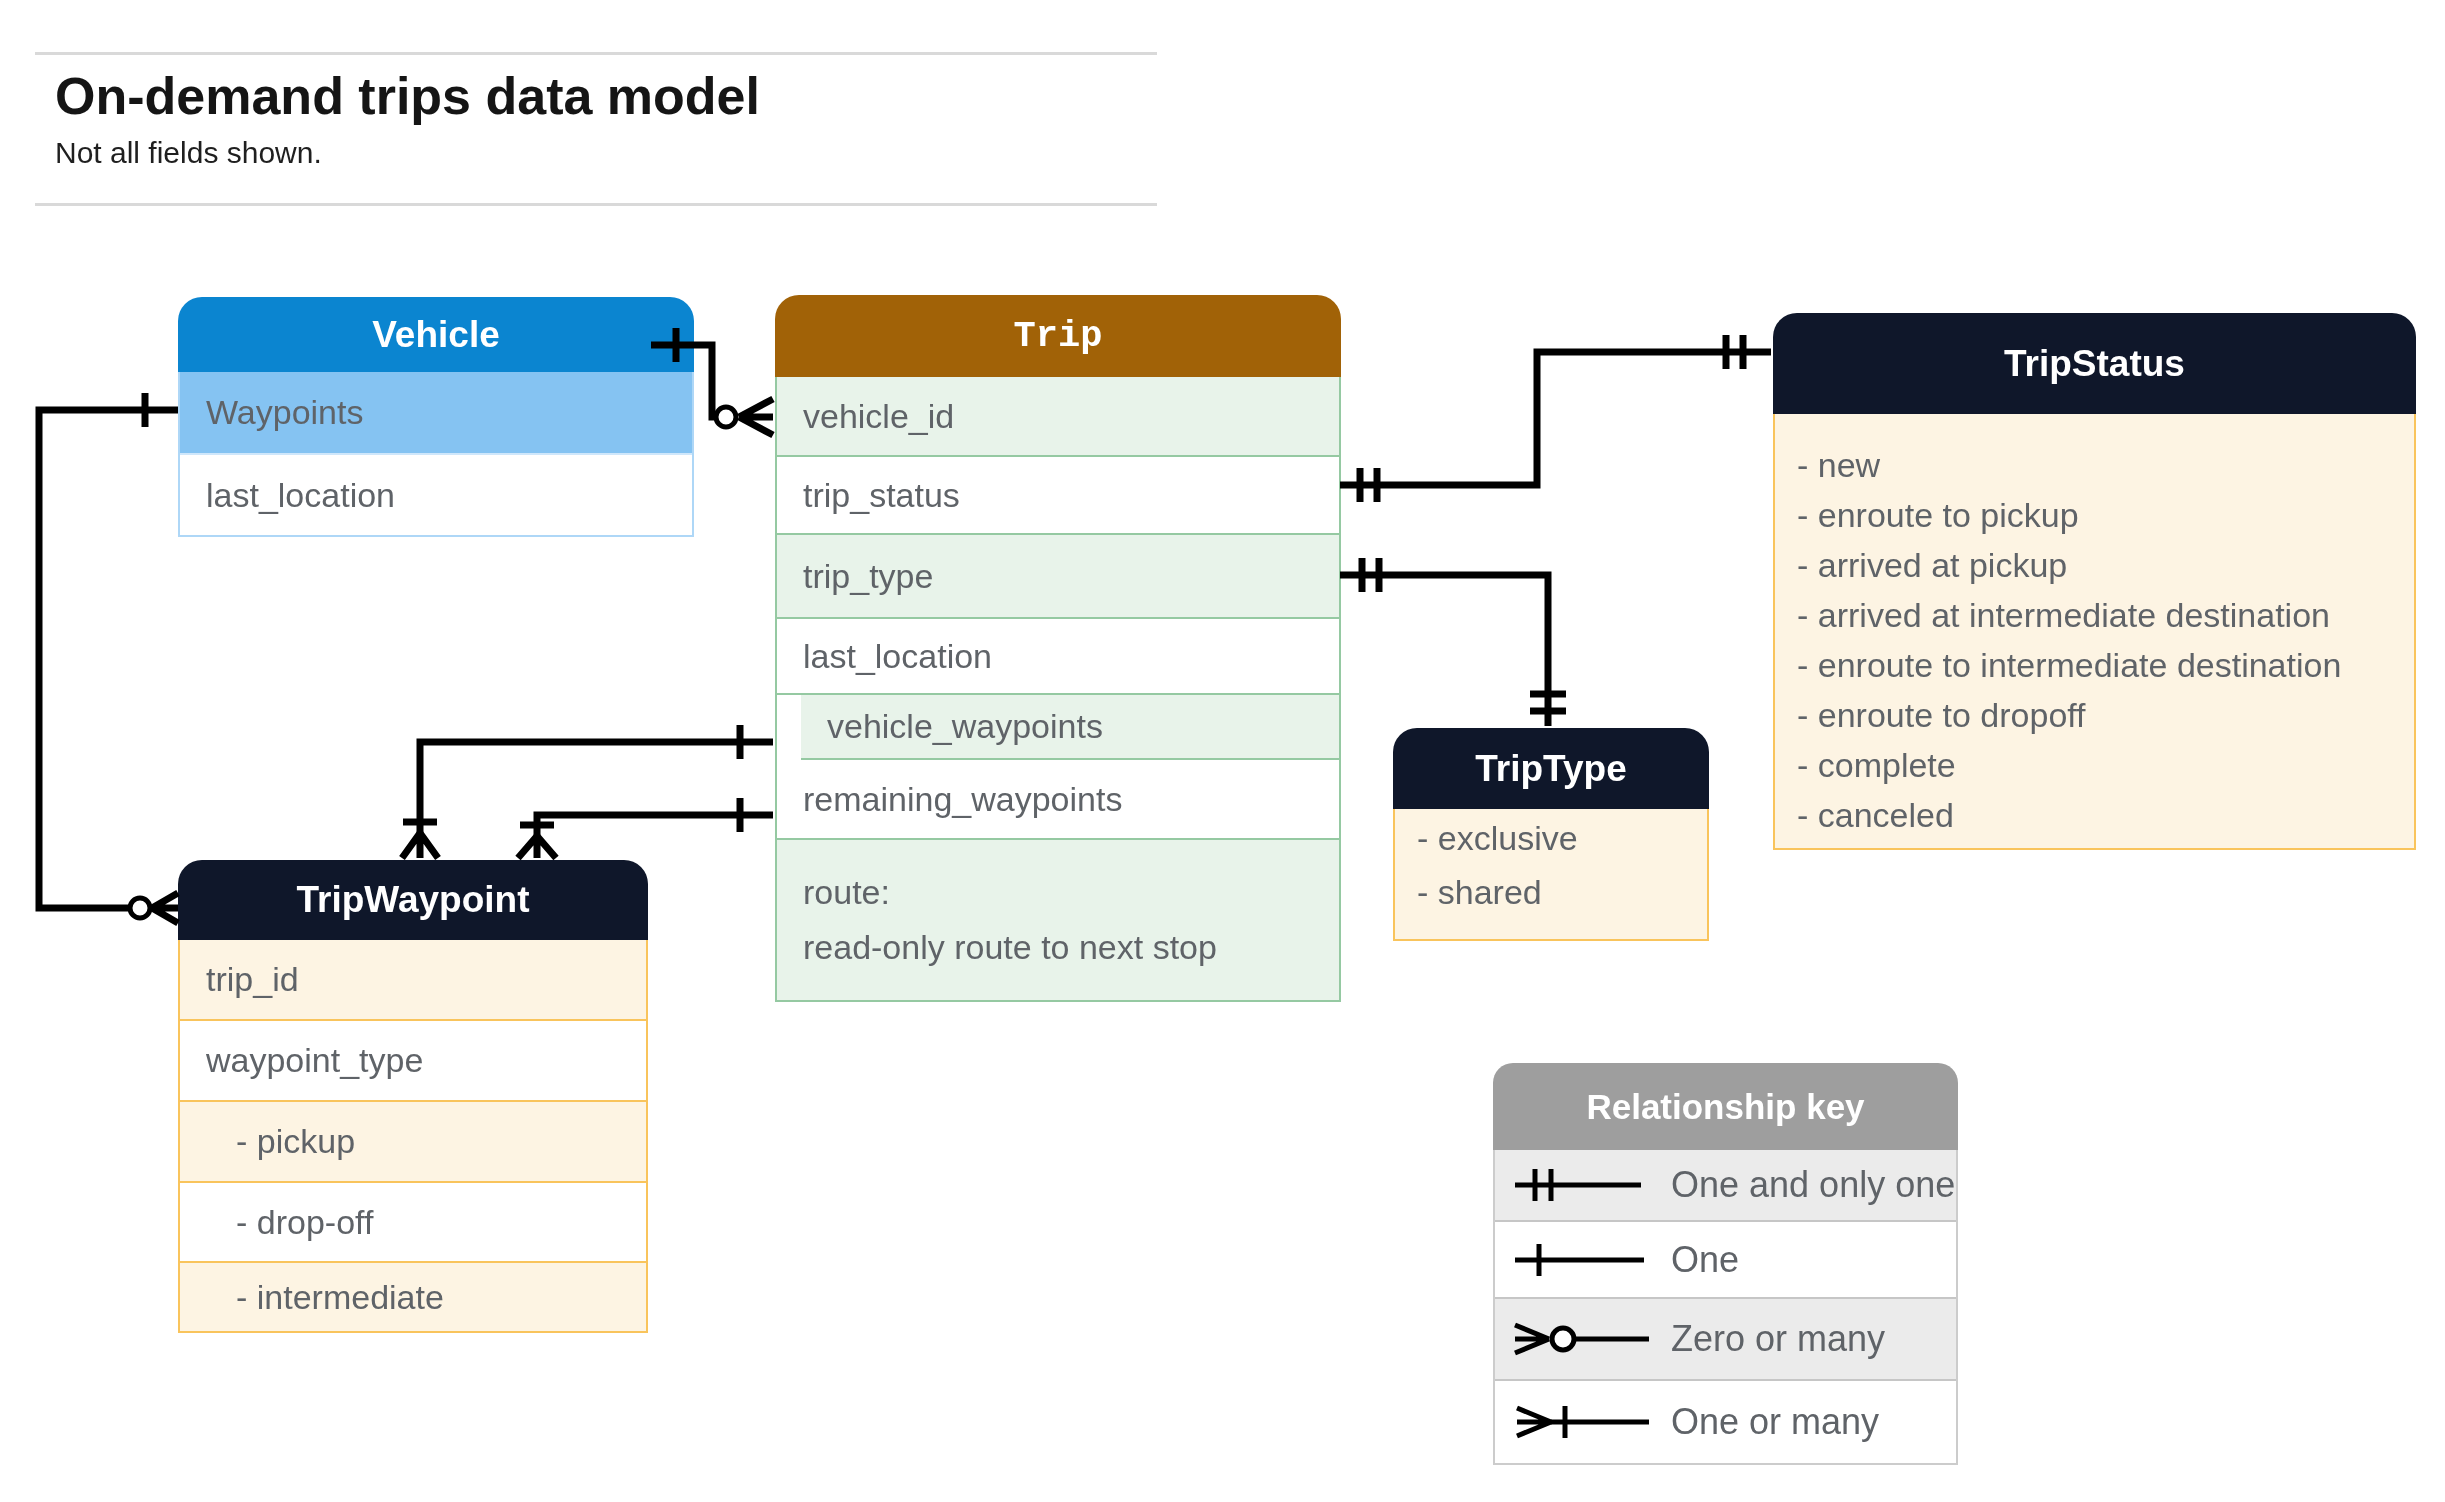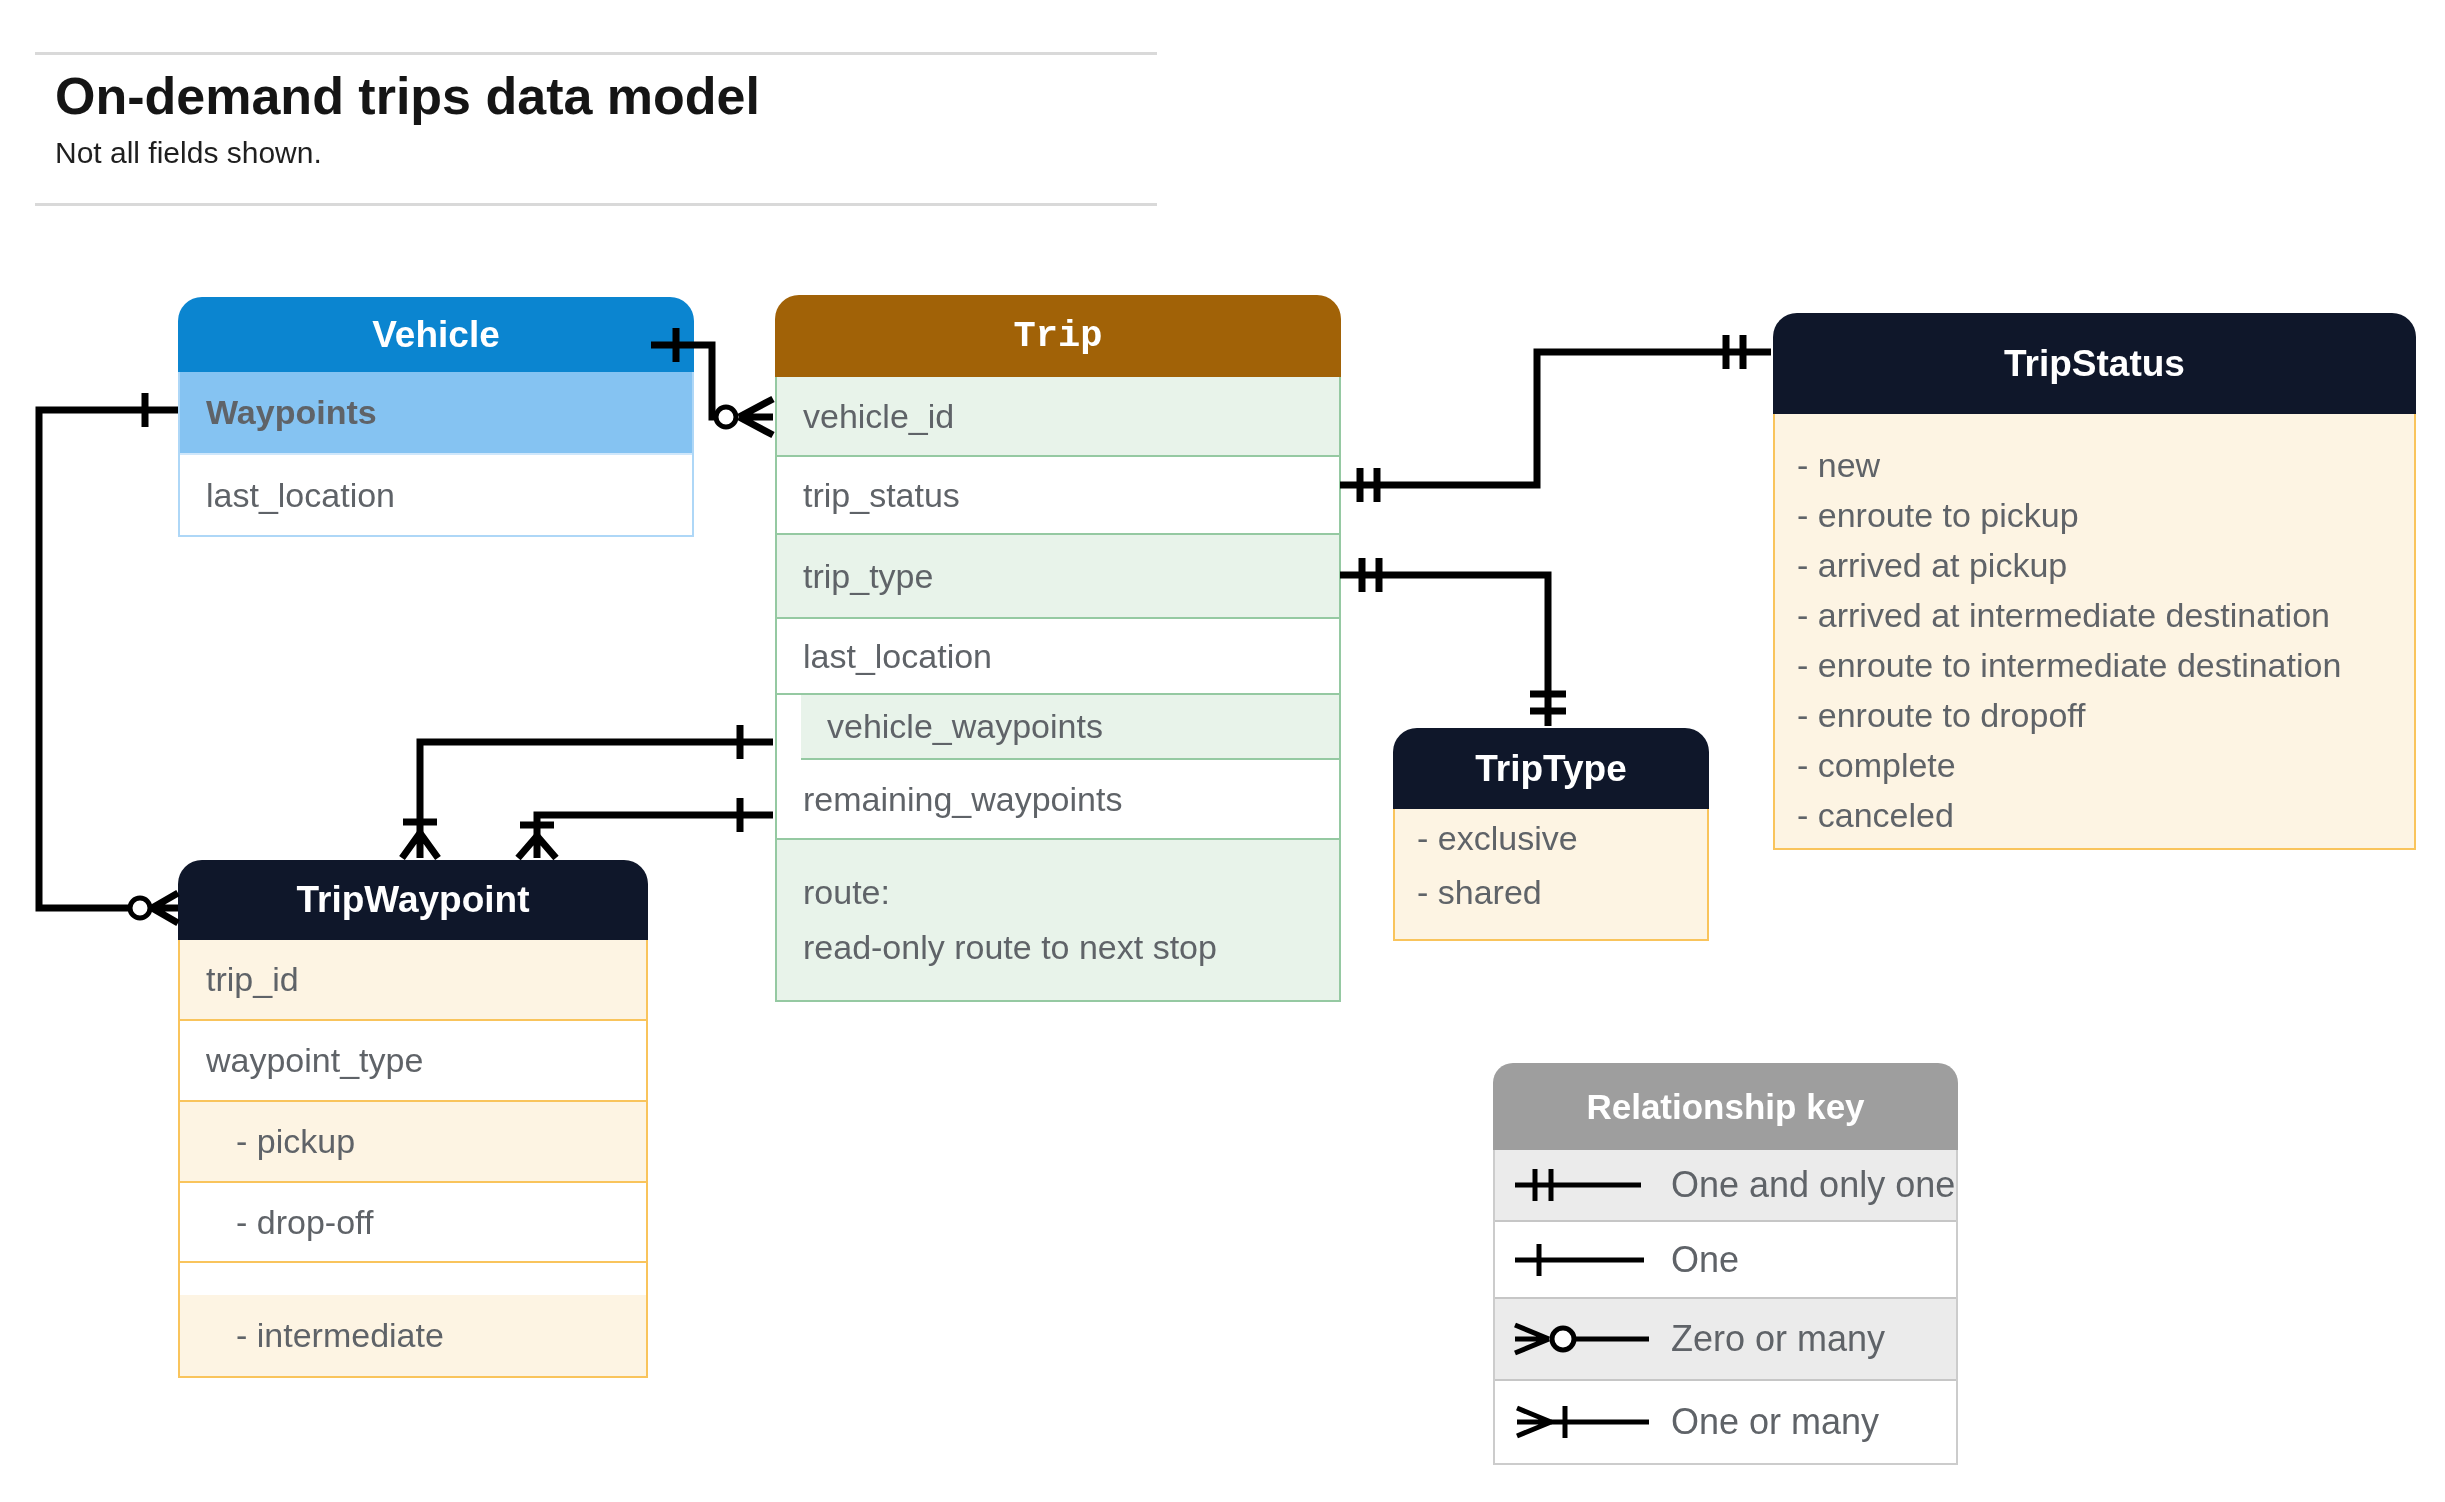--- a/index.html
+++ b/index.html
@@ -20,21 +20,21 @@
   .ebody{box-sizing:border-box;}
   .erow{
     box-sizing:border-box;display:flex;flex-direction:column;justify-content:center;
     font-size:34px;color:#5f6368;padding-left:26px;
   }
   .erow .subline{margin-top:16px;}
   .indent{padding-left:56px;}
 
   
   .blue-h{background:#0b85d0;}
-  .blue-hl{background:#85c3f2;font-weight:bold;}
+  .blue-hl{background:#85c3f2;}
   .blue-body{border:2px solid #aed7f7;border-top:none;}
   .blue-div{border-bottom:2px solid #cfe7fb;}
 
   .green-h{background:#a16207;font-family:Liberation Mono, monospace;}
   .green-row{background:#e8f3ea;}
   .green-body{border:2px solid #95c9a2;border-top:none;}
   .green-div{border-bottom:2px solid #95c9a2;}
 
   .orange-h{background:#0f172a;}
   .cream-row{background:#fdf4e3;}
@@ -115,21 +115,21 @@
     </div>
   </div>
 
   <div class="entity" style="left:178px;top:860px;width:470px;">
     <div class="ehead orange-h" style="height:80px;">TripWaypoint</div>
     <div class="ebody orange-body">
       <div class="erow cream-row orange-div" style="height:81px;">trip_id</div>
       <div class="erow white-row orange-div" style="height:81px;">waypoint_type</div>
       <div class="erow cream-row orange-div indent" style="height:81px;">- pickup</div>
       <div class="erow white-row orange-div indent" style="height:80px;">- drop-off</div>
-      <div class="erow cream-row indent" style="height:81px;margin-top:32px;">- intermediate</div>
+      <div class="erow cream-row indent" style="height:68px;">- intermediate</div>
     </div>
   </div>
 
   <div class="entity keybox" style="left:1493px;top:1063px;width:465px;">
     <div class="ehead gray-h" style="height:87px;border-radius:20px 20px 0 0;">Relationship key</div>
     <div class="ebody gray-body">
       <div class="key-row gray-row gray-div" style="height:72px;">
         <svg width="150" height="44" viewBox="0 0 150 44">
           <g stroke="#000" stroke-width="5" fill="none">
             <line x1="6" y1="22" x2="132" y2="22"></line>

